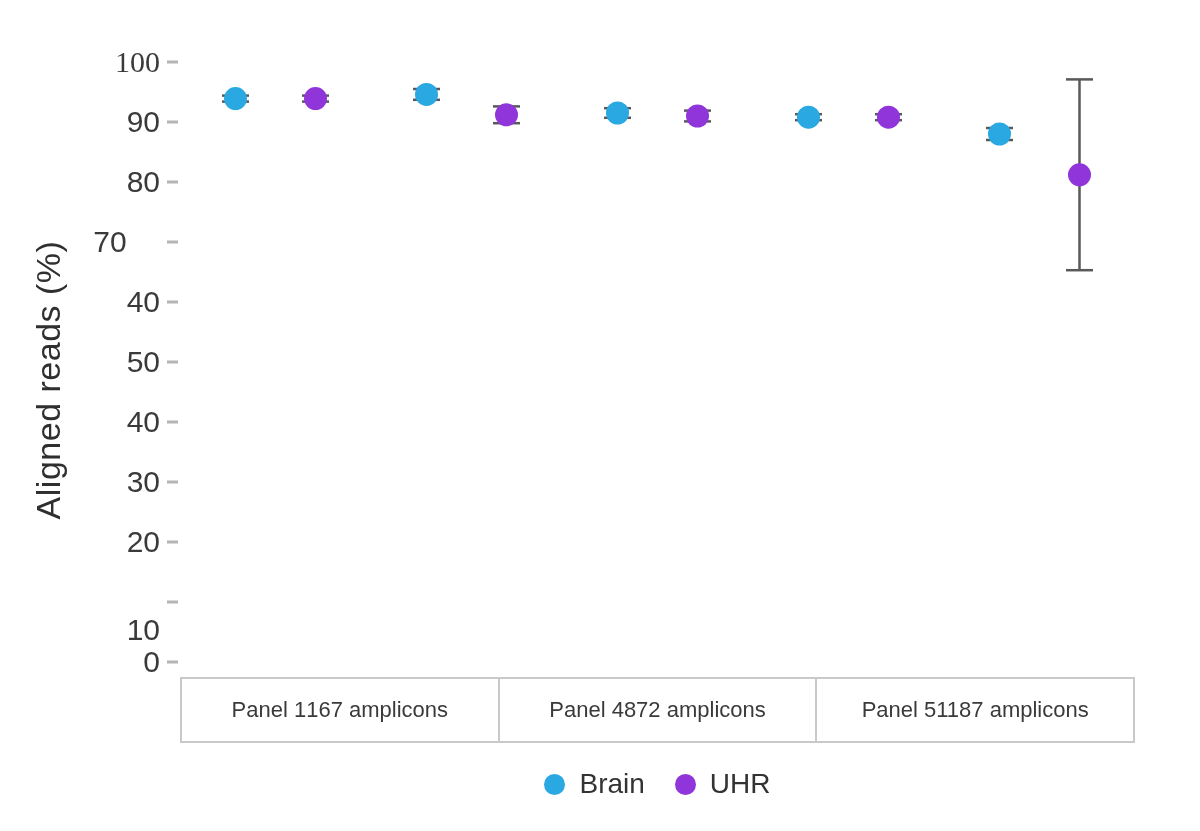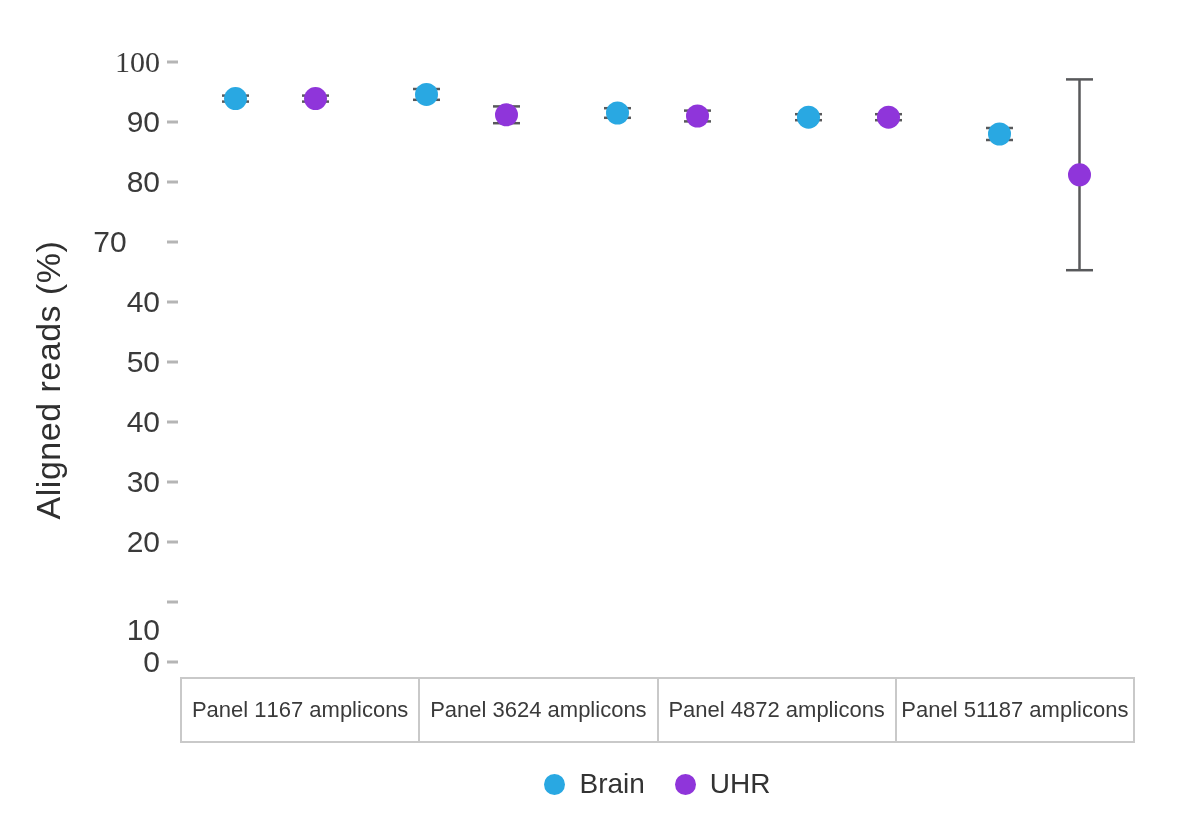--- a/index.html
+++ b/index.html
@@ -182,24 +182,20 @@
       <circle cx="888.5" cy="117.20000000000005" r="11.5" fill="#8f35da"></circle>
       <circle cx="1079.5" cy="174.79999999999995" r="11.5" fill="#8f35da"></circle>
     </svg>
 
   <div id="band">
       <div class="band-cell">
         <div>Panel 1</div>
         <div>167 amplicons</div>
       </div>
       <div class="band-cell">
-        <div>Panel 3</div>
-        <div>624 amplicons</div>
-      </div>
-      <div class="band-cell">
         <div>Panel 4</div>
         <div>872 amplicons</div>
       </div>
       <div class="band-cell">
         <div>Panel 5</div>
         <div>1187 amplicons</div>
       </div>
     </div>
 
   <div id="legend">

